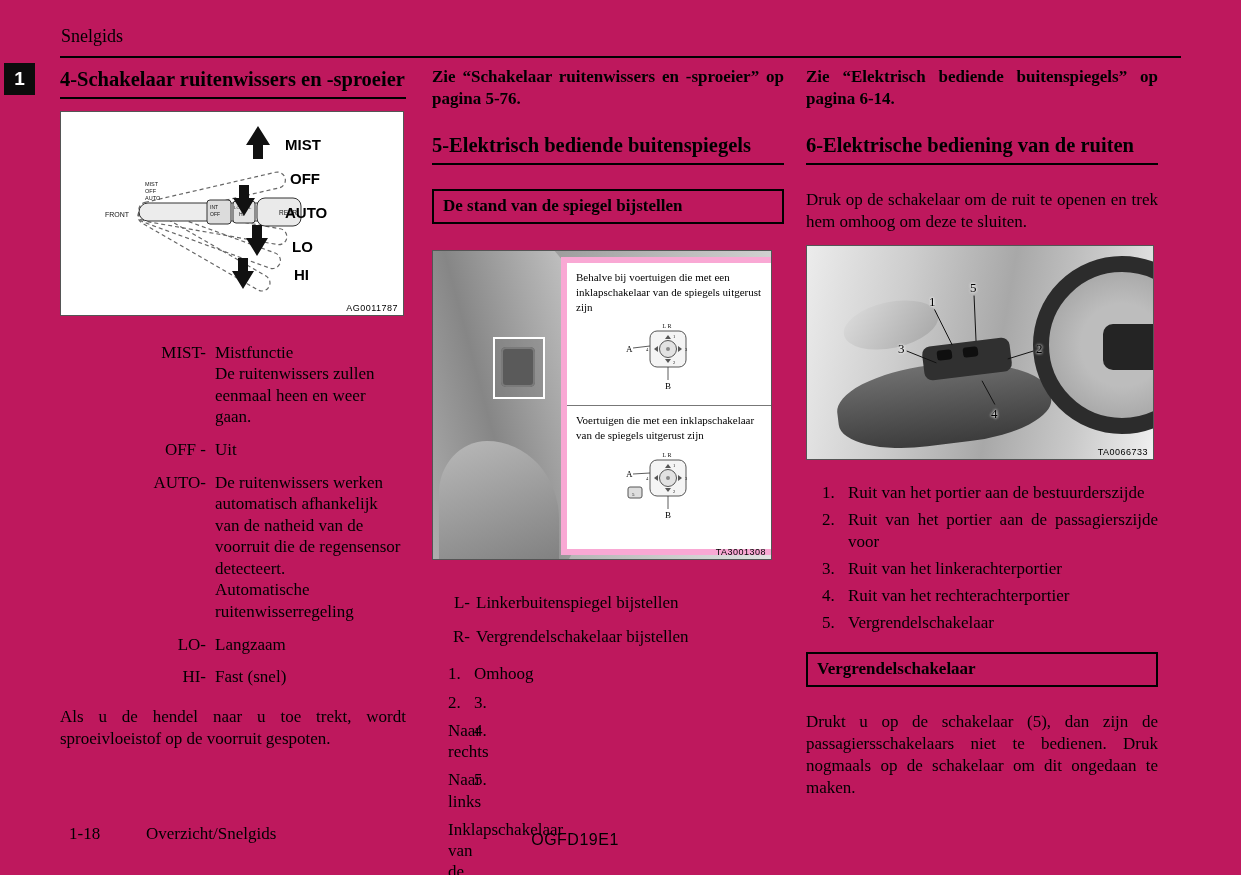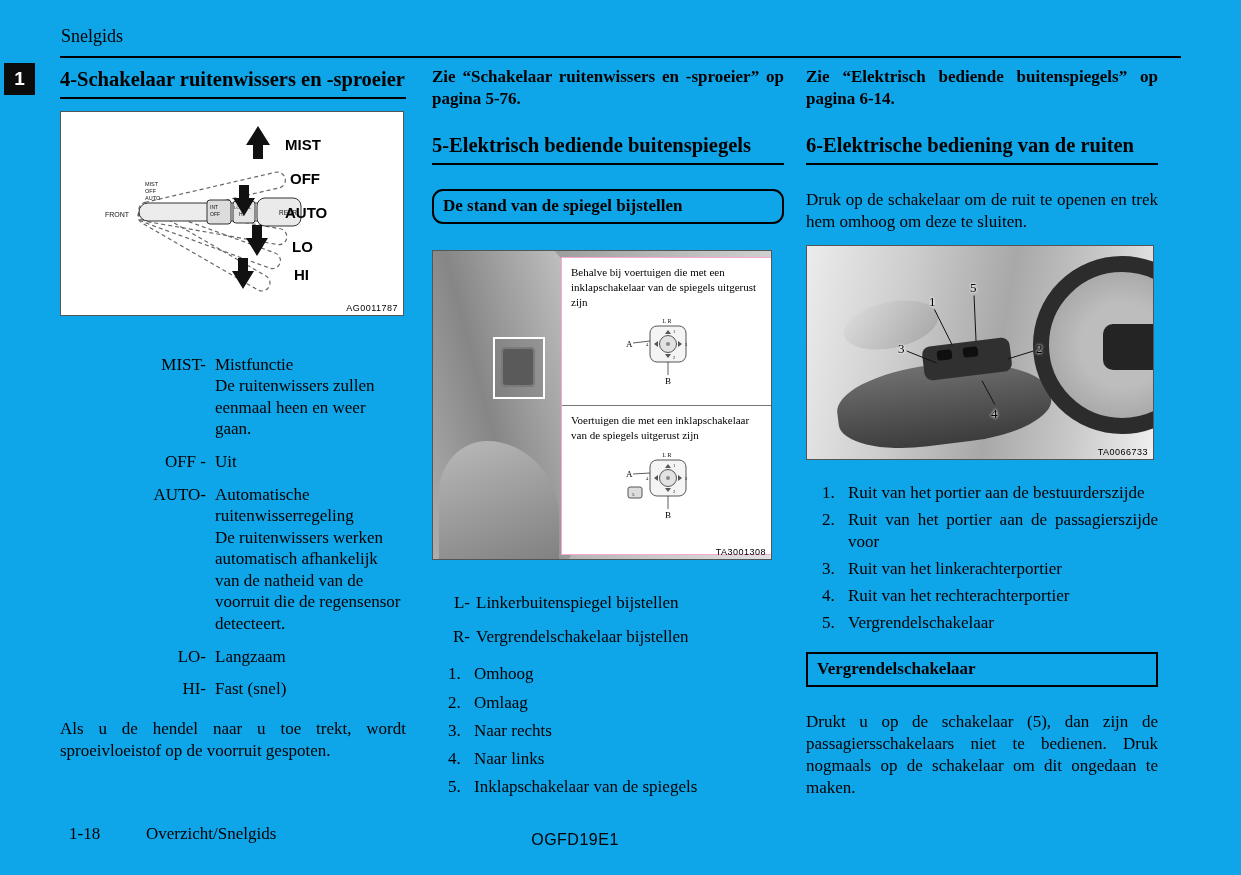--- a/index.html
+++ b/index.html
@@ -1,17 +1,17 @@
 <!DOCTYPE html>
 <html><head>
 <meta charset="utf-8">
 <style>
   * { margin:0; padding:0; box-sizing:border-box; }
   html,body { background:#ffffff; }
-  .page { position:relative; width:1241px; height:875px; background:#0ea5e9;
+  .page { position:relative; width:1241px; height:875px; background:#be185d;
           font-family:"Liberation Serif","DejaVu Serif",serif; color:#000; overflow:hidden; }
 
   .header-title { position:absolute; left:61px; top:26px; font-size:18px; }
   .header-rule  { position:absolute; left:60px; top:56px; width:1121px; height:2px; background:#000; }
   .chapter-tab  { position:absolute; left:4px; top:63px; width:31px; height:32px; background:#0c0c0c;
                   color:#fff; font-family:"Liberation Sans",sans-serif; font-weight:bold; font-size:19px;
                   display:flex; align-items:center; justify-content:center; }
 
   .col { position:absolute; top:66px; }
   #col1 { left:60px;  width:346px; }
@@ -25,42 +25,42 @@
   .para { font-size:17px; line-height:1.3; text-align:justify; }
 
   .figure { position:relative; border:1px solid #555; background:#fff; overflow:hidden; }
   .fig-code { position:absolute; right:5px; bottom:2px; font-family:"Liberation Sans",sans-serif;
               font-size:9px; letter-spacing:.5px; z-index:9; }
 
   
   #fig1 { margin-top:12px; width:344px; height:205px; }
   .fig1-svg { position:absolute; inset:0; width:100%; height:100%; }
   .pos-label { position:absolute; font-family:"Liberation Sans",sans-serif; font-weight:bold; font-size:15px; }
-  .defs { margin-top:38px; display:grid; grid-template-columns:146px 1fr; column-gap:9px; row-gap:11px;
+  .defs { margin-top:26px; display:grid; grid-template-columns:146px 1fr; column-gap:9px; row-gap:11px;
           font-size:17px; line-height:1.27; }
   .def-term { text-align:right; }
   #col1 .para { margin-top:18px; }
 
   
   #col2 .sec-heading { margin-top:22px; }
-  #col2 .box-heading { margin-top:24px;border-radius:11px; }
+  #col2 .box-heading { margin-top:24px; }
   #fig2 { margin-top:26px; width:340px; height:310px; }
   .fig2-photo { position:absolute; inset:0;
                 background:linear-gradient(105deg,#d8d8d8 0%,#9e9e9e 30%,#b8b8b8 55%,#e2e2e2 100%); }
   .fig2-door-band { position:absolute; left:-46px; top:-30px; width:200px; height:380px;
                 background:linear-gradient(75deg,#c6c6c6,#868686 50%,#cfcfcf);
                 border-radius:0 50% 40% 0 / 0 30% 30% 0; }
   .fig2-seat { position:absolute; left:6px; top:190px; width:120px; height:130px;
                 background:linear-gradient(160deg,#b9b9b9,#7d7d7d); border-radius:40% 60% 10% 10%; }
   .fig2-highlight { position:absolute; left:60px; top:86px; width:52px; height:62px;
                 border:2px solid #fff; background:rgba(110,110,110,.35); }
   .fig2-switch { position:absolute; left:68px; top:96px; width:34px; height:40px; background:#5a5a5a;
                 border-radius:5px; box-shadow:inset 0 0 0 2px #7a7a7a; }
   .fig2-panel { position:absolute; left:128px; top:6px; width:216px; height:298px; background:#fff;
-                border:1px solid #f9a8d4; display:flex; flex-direction:column; }
+                border:6px solid #f9a8d4; display:flex; flex-direction:column; }
   .fig2-sec { flex:1; padding:7px 9px 2px; }
   .fig2-sec.top { border-bottom:1px solid #777; }
   .fig2-caption { font-size:11px; line-height:1.35; }
   .mirror-switch-svg { display:block; width:112px; height:78px; margin:4px auto 0; }
 
   .lr-defs { margin-top:32px; padding-left:16px; display:grid; grid-template-columns:22px 1fr;
              column-gap:6px; row-gap:13px; font-size:17px; line-height:1.25; }
   .num-list { margin-top:16px; padding-left:16px; display:grid; grid-template-columns:22px 1fr;
               column-gap:4px; row-gap:7px; font-size:17px; line-height:1.25; }
 
@@ -155,22 +155,22 @@
         <div>Mistfunctie</div>
         <div>De ruitenwissers zullen eenmaal heen en weer gaan.</div>
       </div>
       <div class="def-term">OFF -</div>
       <div class="def-desc">
         <div>Uit</div>
         <div></div>
       </div>
       <div class="def-term">AUTO-</div>
       <div class="def-desc">
+        <div>De ruitenwissers werken automatisch afhankelijk van de natheid van de voorruit die de regensensor detecteert.</div>
         <div>Automatische ruitenwisserregeling</div>
-        <div>De ruitenwissers werken automatisch afhankelijk van de natheid van de voorruit die de regensensor detecteert.</div>
       </div>
       <div class="def-term">LO-</div>
       <div class="def-desc">
         <div>Langzaam</div>
         <div></div>
       </div>
       <div class="def-term">HI-</div>
       <div class="def-desc">
         <div>Fast (snel)</div>
         <div></div>
@@ -253,21 +253,20 @@
       <div class="def-term">L-</div>
       <div class="def-desc">Linkerbuitenspiegel bijstellen</div>
       <div class="def-term">R-</div>
       <div class="def-desc">Vergrendelschakelaar bijstellen</div>
     </div>
 
     <div class="num-list">
       <div class="li-num">1.</div>
       <div class="li-text">Omhoog</div>
       <div class="li-num">2.</div>
-      <div class="li-text">Omlaag</div>
       <div class="li-num">3.</div>
       <div class="li-text">Naar rechts</div>
       <div class="li-num">4.</div>
       <div class="li-text">Naar links</div>
       <div class="li-num">5.</div>
       <div class="li-text">Inklapschakelaar van de spiegels</div>
     </div>
   </div>
 
   <div class="col" id="col3">

